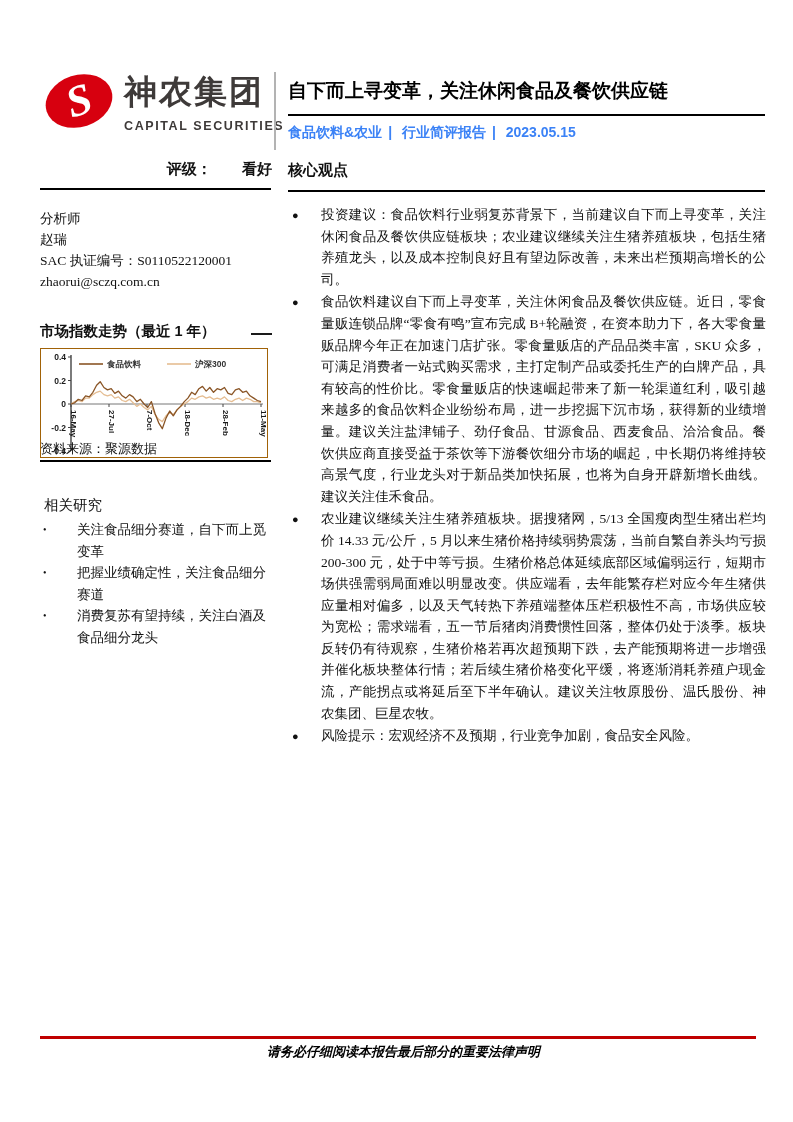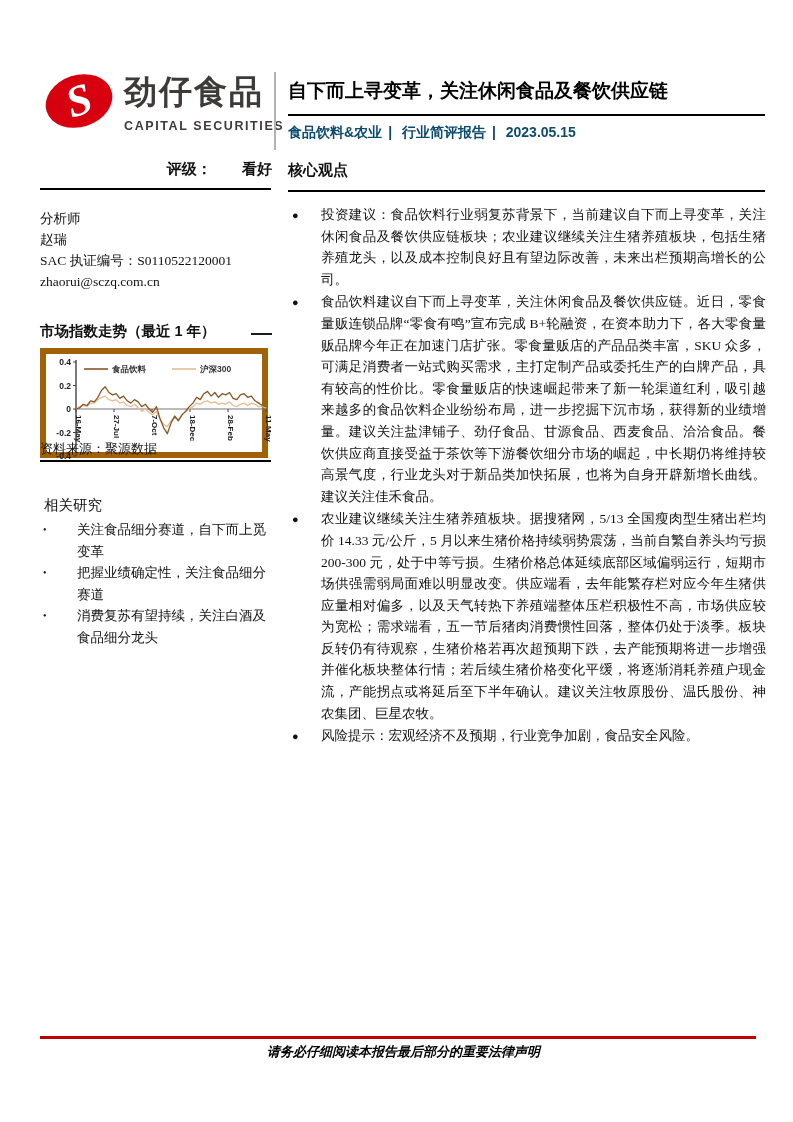--- a/index.html
+++ b/index.html
@@ -11,30 +11,30 @@
   .logo-block{position:absolute;left:40px;top:62px;width:232px;height:90px;}
   .logo-mark{position:absolute;left:2px;top:6px;width:74px;height:66px;}
   .logo-text{position:absolute;left:84px;top:8px;width:150px;}
   .logo-cn{font-family:"Liberation Sans",sans-serif;font-weight:bold;font-size:33px;color:#3e3a39;letter-spacing:2px;white-space:nowrap;}
   .logo-en{font-family:"Liberation Sans",sans-serif;font-weight:bold;font-size:12.5px;color:#3e3a39;letter-spacing:1.6px;margin-top:4px;white-space:nowrap;}
   .header-divider{position:absolute;left:274px;top:72px;width:2px;height:78px;background:#b3b3b3;}
   .report-title{position:absolute;left:288px;top:78px;width:478px;font-family:"Liberation Sans",sans-serif;
     font-weight:bold;font-size:19px;color:#000;white-space:nowrap;}
   .title-rule{position:absolute;left:288px;top:114px;width:477px;height:2px;background:#000;}
   .meta-row{position:absolute;left:288px;top:124px;width:478px;font-family:"Liberation Sans",sans-serif;
-    font-weight:bold;font-size:14px;color:#0c4a6e;}
+    font-weight:bold;font-size:14px;color:#3b82f6;}
   .meta-row span{margin-right:6px;}
   
   .rating-row{position:absolute;left:40px;top:160px;width:232px;font-family:"Liberation Sans",sans-serif;font-weight:bold;font-size:15px;text-align:right;}
   .rating-row .val{margin-left:26px;}
   .rating-rule{position:absolute;left:40px;top:188px;width:231px;height:2px;background:#000;}
   .analyst{position:absolute;left:40px;top:208px;width:232px;font-size:13.5px;line-height:21px;}
   .chart-heading{position:absolute;left:40px;top:322px;width:232px;font-family:"Liberation Sans",sans-serif;font-weight:bold;font-size:14.5px;}
   .chart-heading-rule{position:absolute;left:251px;top:333px;width:21px;height:2px;background:#1a1a1a;}
-  .chart-box{position:absolute;left:40px;top:348px;width:228px;height:110px;border:6px solid #a16207;box-sizing:border-box;background:#fff;}
+  .chart-box{position:absolute;left:40px;top:348px;width:228px;height:110px;border:1px solid #a16207;box-sizing:border-box;background:#fff;}
   .chart-bottom-rule{position:absolute;left:40px;top:460px;width:231px;height:2px;background:#000;}
   .source-line{position:absolute;left:40px;top:440px;width:232px;font-size:13px;}
   .related-title{position:absolute;left:44px;top:496px;width:228px;font-size:14.5px;}
   .related-list{position:absolute;left:40px;top:519px;width:238px;margin:0;padding:0;list-style:none;font-size:13.5px;line-height:21.5px;}
   .related-list li{position:relative;padding-left:37px;}
   .related-list .dot{position:absolute;left:3px;top:0;font-size:10px;}
   
   .main-heading{position:absolute;left:288px;top:161px;width:477px;font-family:"Liberation Sans",sans-serif;font-weight:bold;font-size:15px;}
   .main-rule{position:absolute;left:288px;top:190px;width:477px;height:2px;background:#000;}
   .bullets{position:absolute;left:288px;top:204px;width:478px;margin:0;padding:0;list-style:none;}
@@ -53,21 +53,21 @@
 <div class="page">
 
   <div class="logo-block">
     <svg class="logo-mark" viewBox="0 0 74 66">
       <g transform="rotate(-18 37 33)">
         <ellipse cx="37" cy="33" rx="34" ry="26" fill="#d7000f"></ellipse>
         <text x="37" y="47" text-anchor="middle" font-family="Liberation Serif, serif" font-style="italic" font-weight="bold" font-size="44" fill="#ffffff">S</text>
       </g>
     </svg>
     <div class="logo-text">
-      <div class="logo-cn">劲仔食品</div>
+      <div class="logo-cn">神农集团</div>
       <div class="logo-en">CAPITAL SECURITIES</div>
     </div>
   </div>
   <div class="header-divider"></div>
   <div class="report-title">自下而上寻变革，关注休闲食品及餐饮供应链</div>
   <div class="title-rule"></div>
   <div class="meta-row">
     <span>食品饮料&amp;农业</span><span>|</span>
     <span>行业简评报告</span><span>|</span>
     <span>2023.05.15</span>

